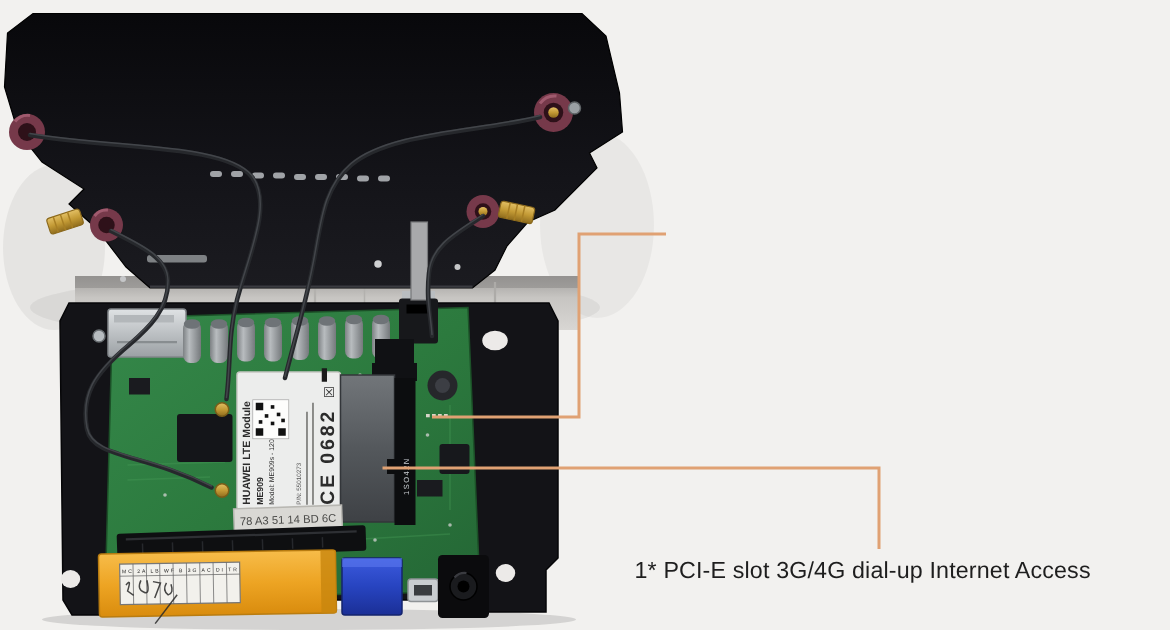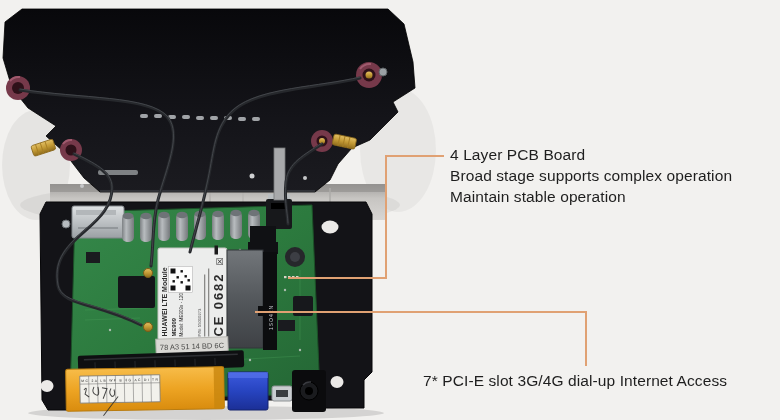--- a/index.html
+++ b/index.html
@@ -355,20 +355,15 @@
       <path d="M322,143 C304,155 288,163 286,181 C284,199 287,209 288,223"></path>
     </g>
   </g>
 
   <g fill="none" stroke="#e0a173" stroke-width="2">
     <polyline points="288,278 386,278 386,156 444,156"></polyline>
     <polyline points="255,312 586,312 586,366"></polyline>
   </g>
 </svg>
 
-<div class="note note-1">
-  <div>4 Layer PCB Board</div>
-  <div>Broad stage supports complex operation</div>
-  <div>Maintain stable operation</div>
+<div class="note note-2">1* PCI-E slot 3G/4G dial-up Internet Access</div>
+
 </div>
-<div class="note note-2">7* PCI-E slot 3G/4G dial-up Internet Access</div>
-
-</div>
 
 </body></html>

